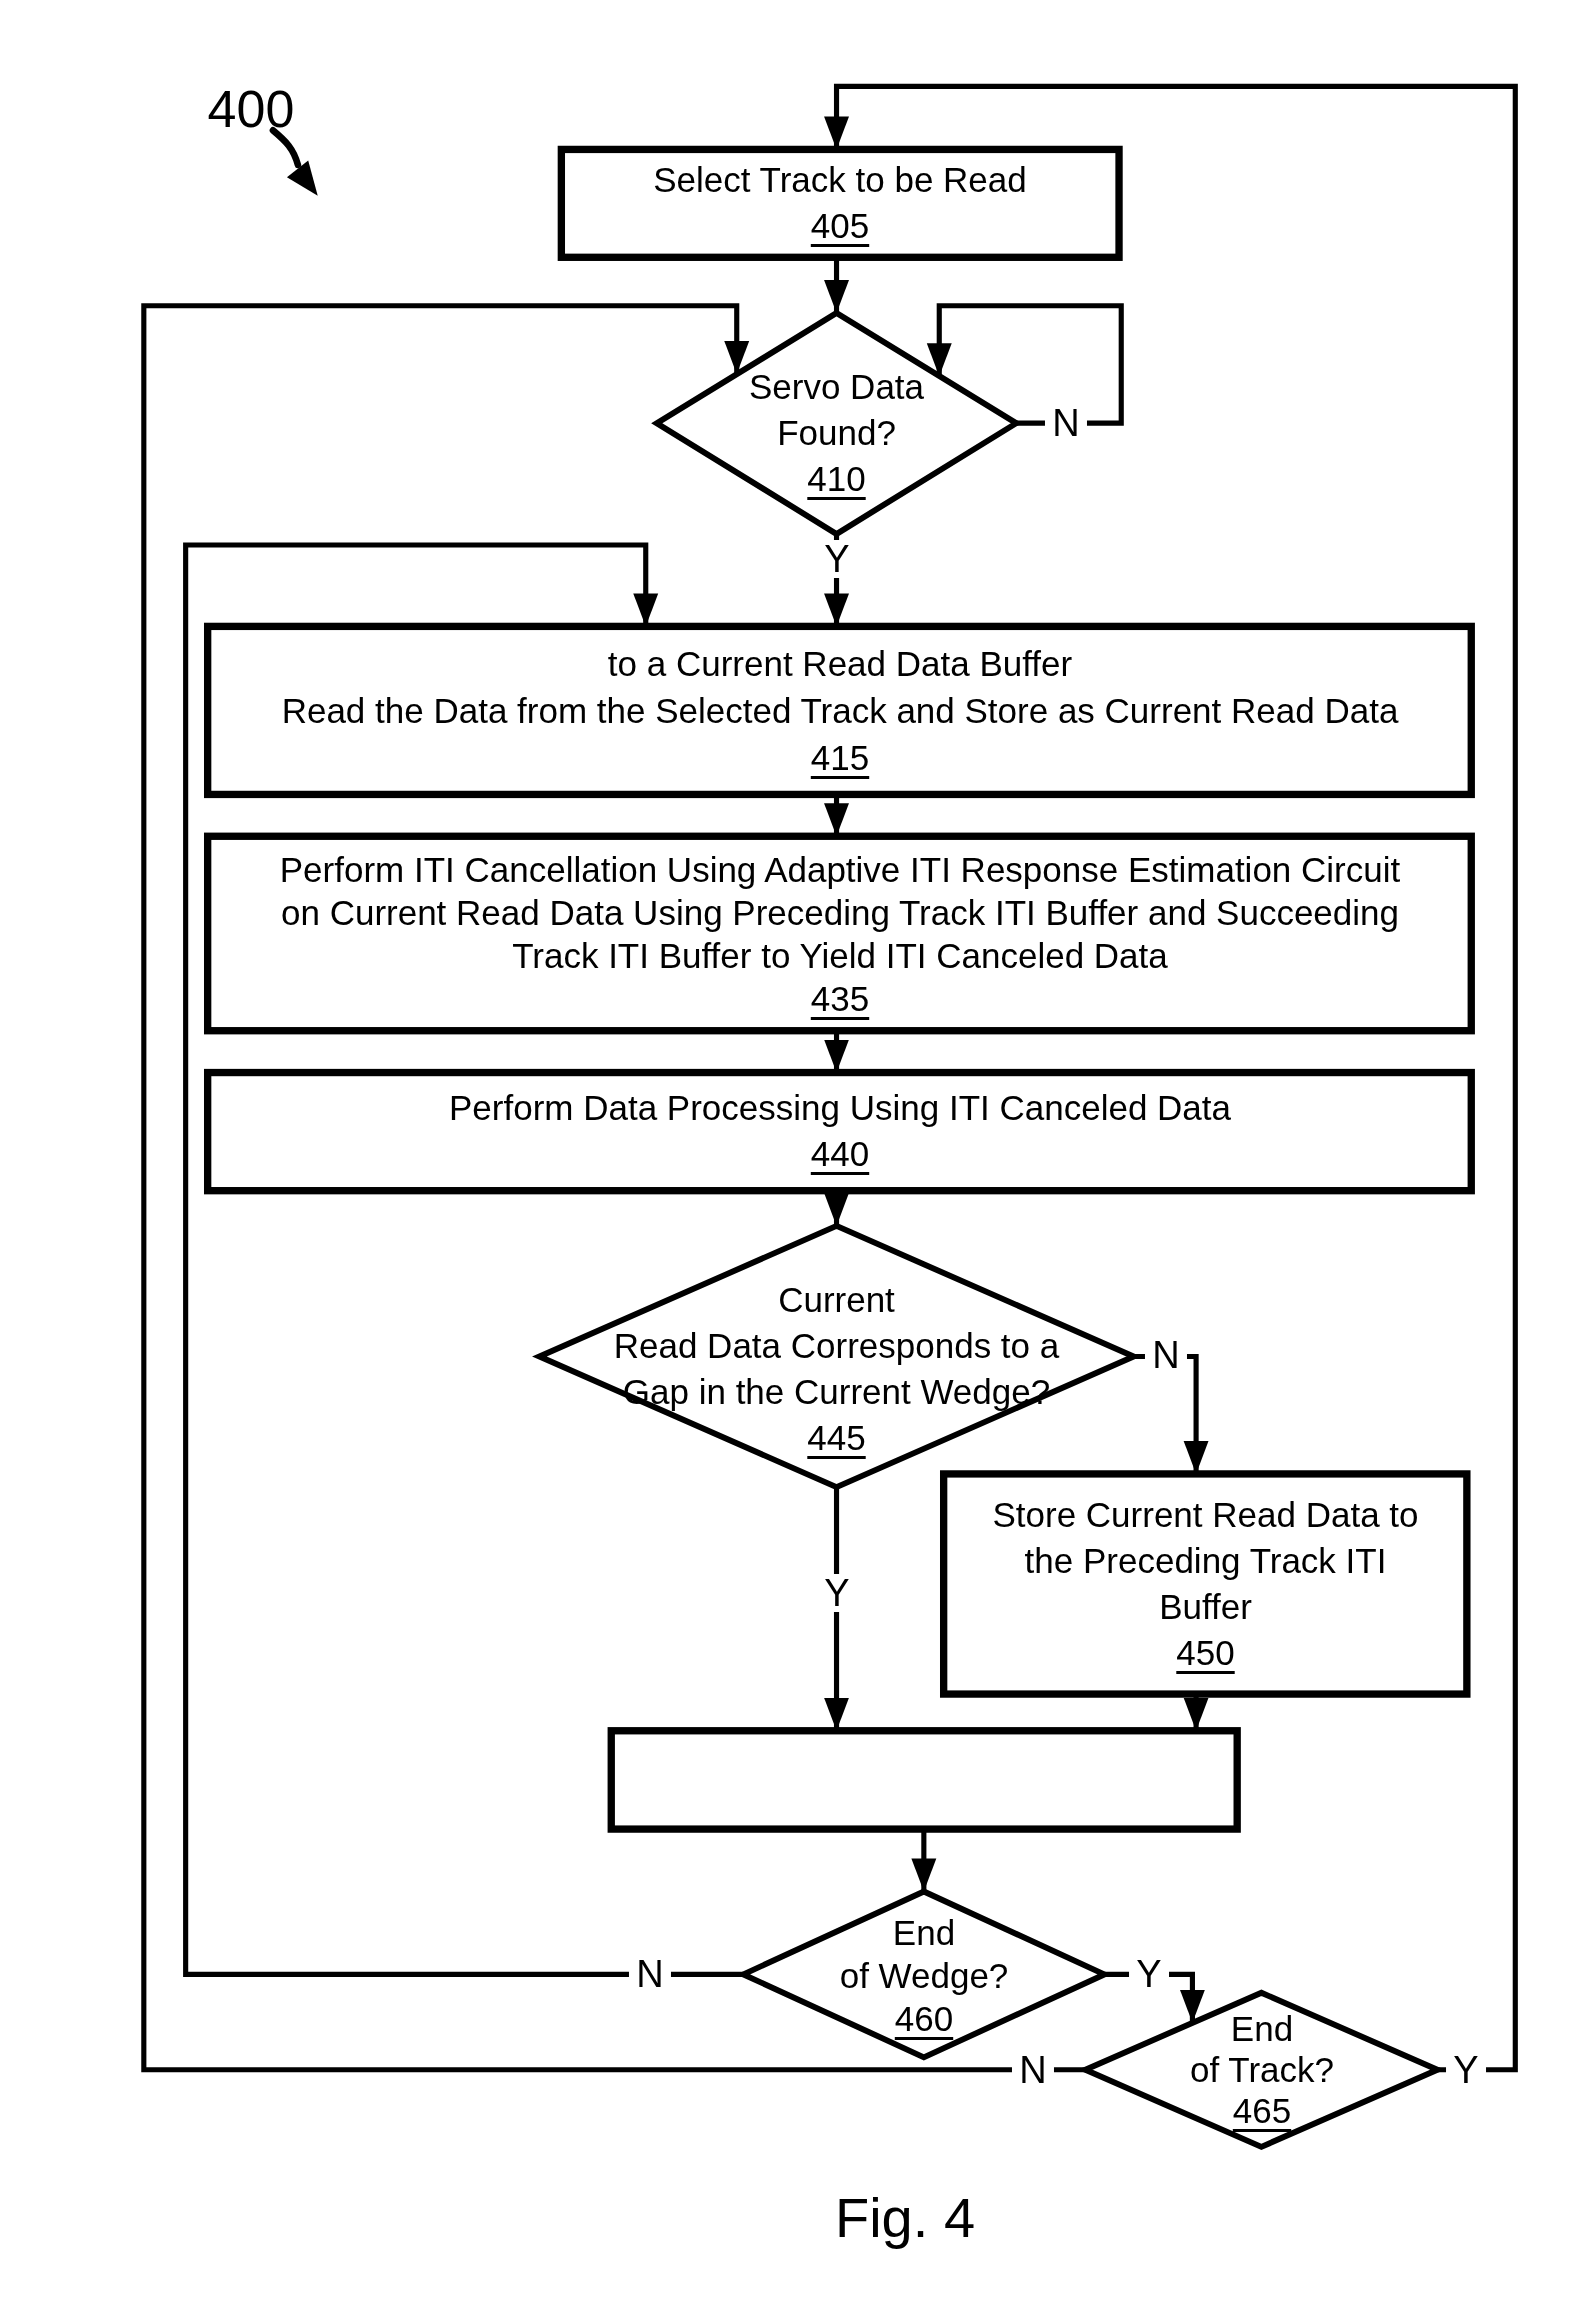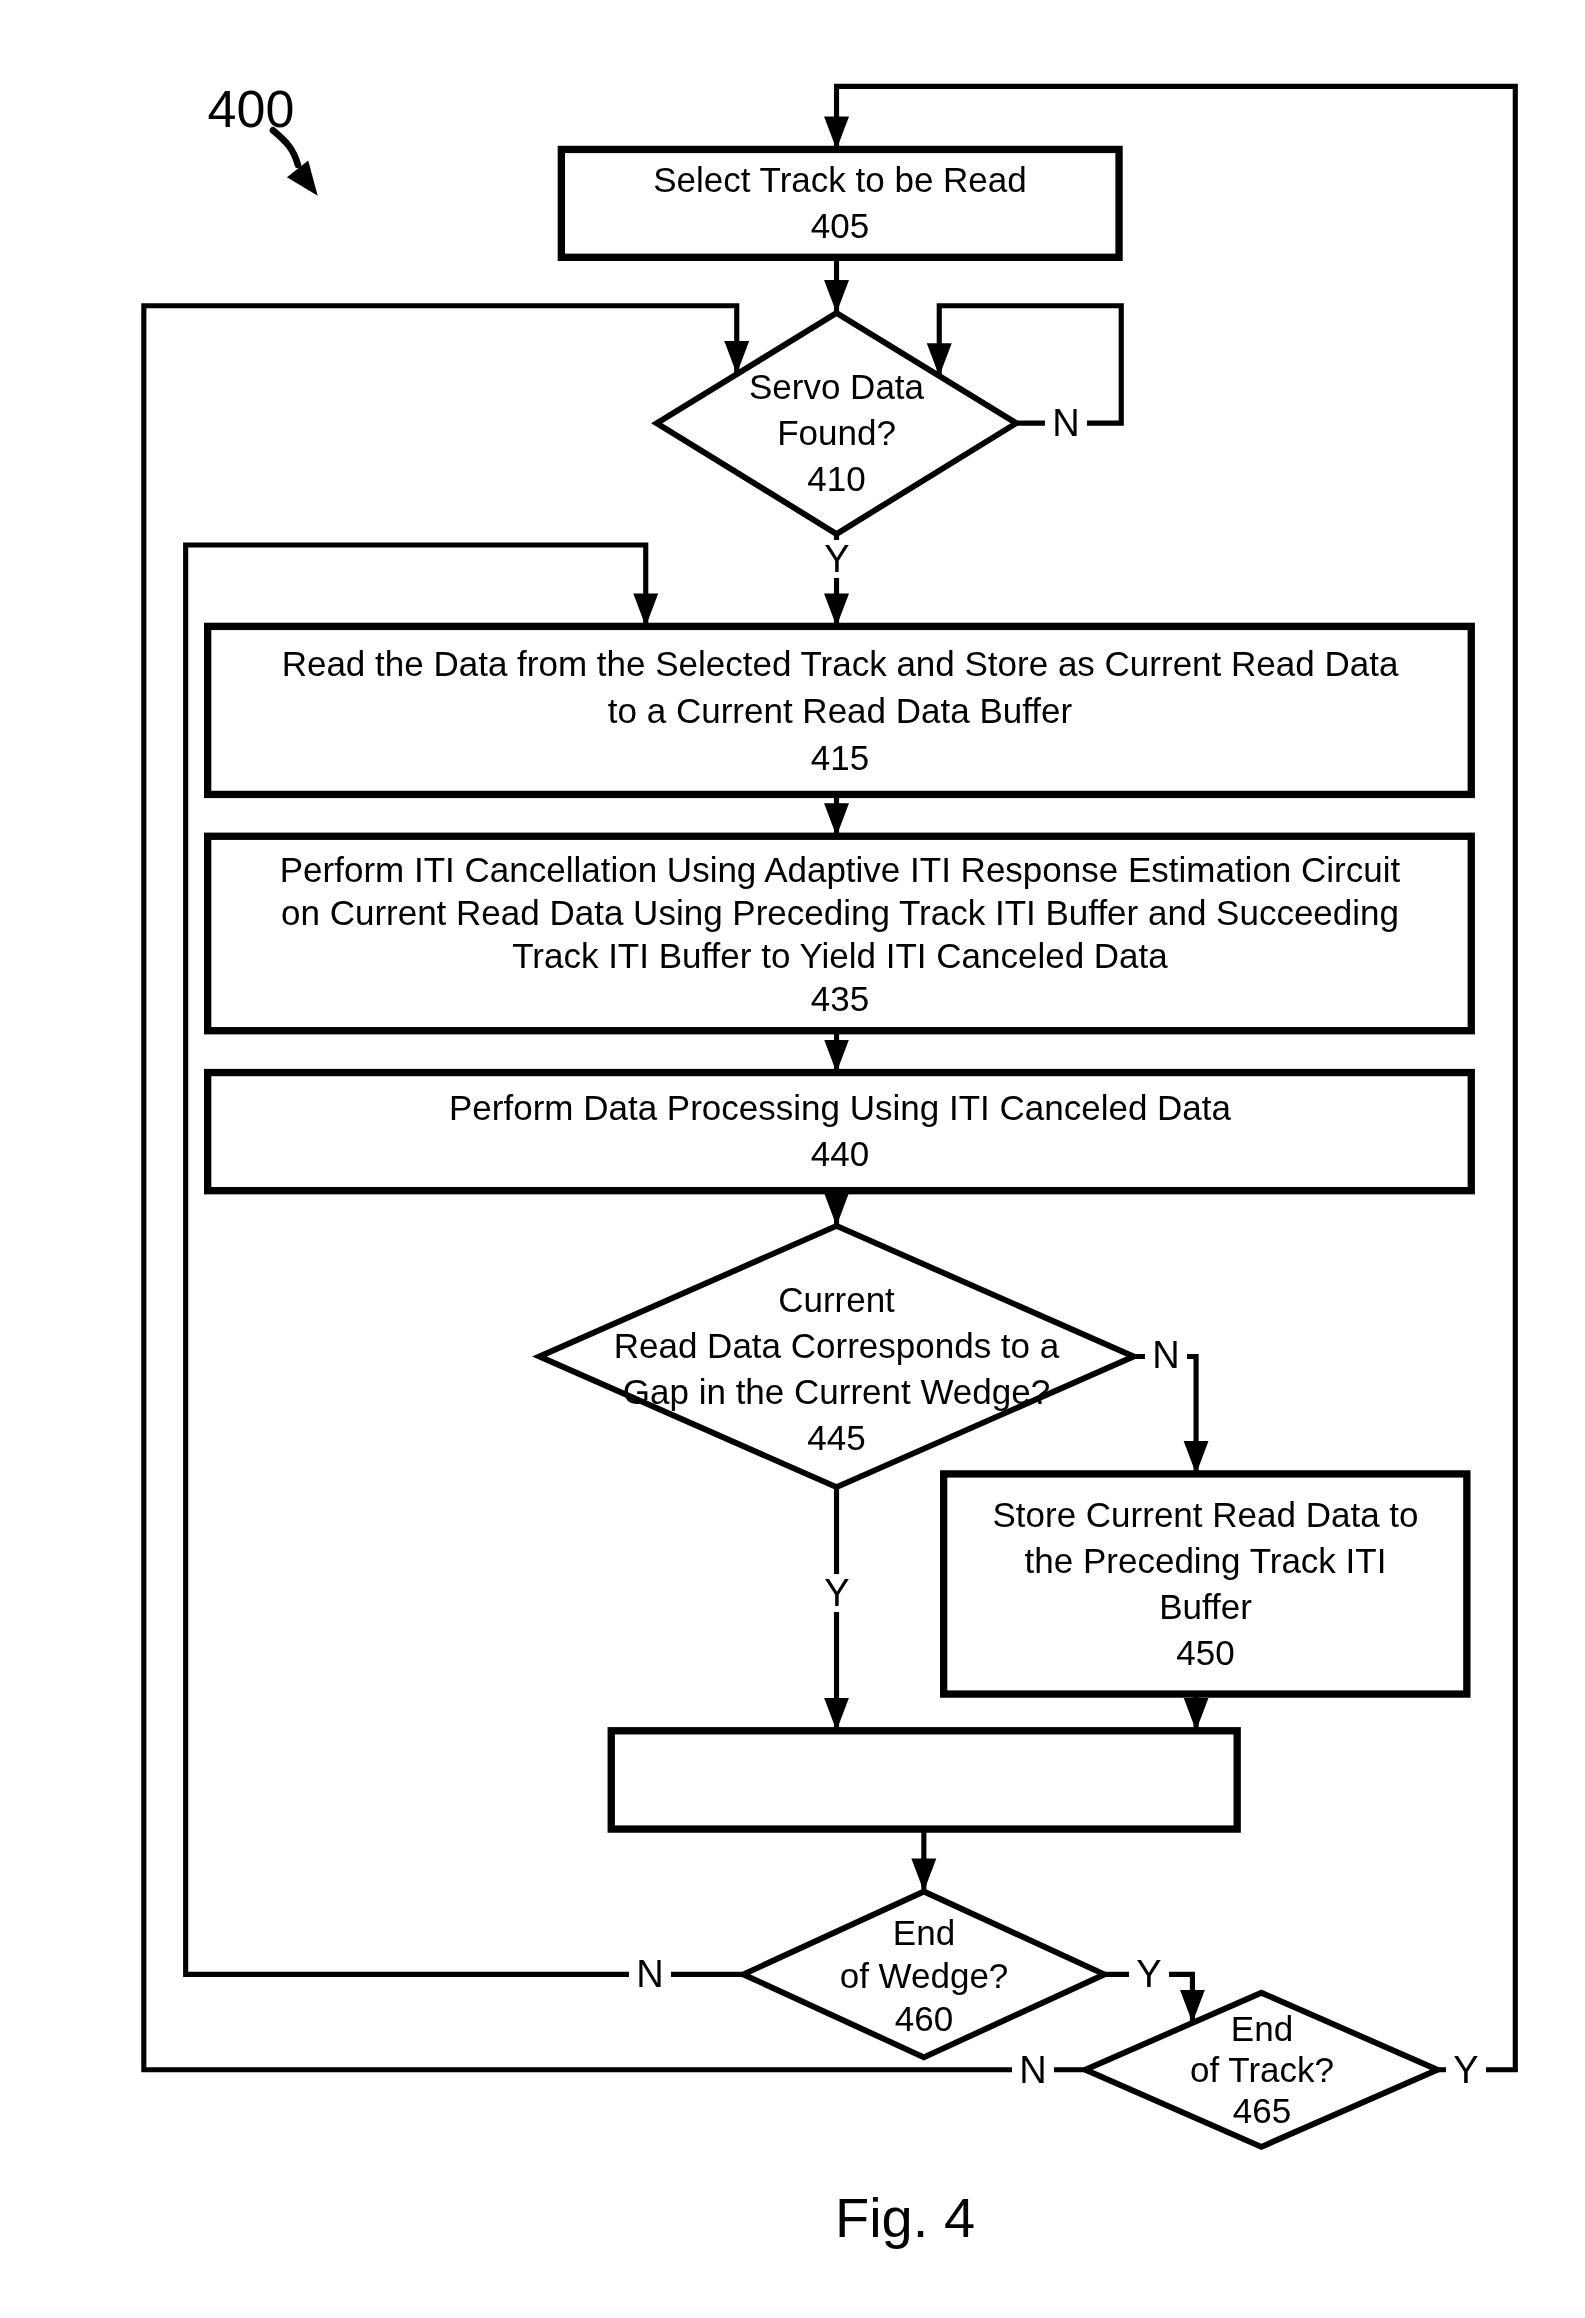--- a/index.html
+++ b/index.html
@@ -10,21 +10,21 @@
   #chart-svg { position:absolute; left:0; top:0; }
   .node {
     position:absolute; display:flex; flex-direction:column;
     align-items:center; justify-content:center; text-align:center;
     font-size:35px; color:#000;
   }
   .ln { white-space:nowrap; }
   .lh56 .ln{ line-height:41px; } .lh58 .ln{ line-height:43px; }
   .lh62 .ln{ line-height:46px; } .lh63 .ln{ line-height:46px; }
   .lh64 .ln{ line-height:47px; }
-  .ref { text-decoration-thickness:2.9px; text-underline-offset:5.9px; }
+  .ref { text-decoration:underline; text-decoration-thickness:2.9px; text-underline-offset:5.9px; }
   .lbl {
     position:absolute; transform:translate(-50%,-50%);
     background:#ffffff; padding:0 7.3px; font-size:38px; line-height:38px; white-space:nowrap;
   }
   .figtag {
     position:absolute; transform:translate(-50%,-50%);
     font-size:52px; white-space:nowrap;
   }
   .caption {
     position:absolute; transform:translate(-50%,-50%);
@@ -89,22 +89,22 @@
     <div class="ln ref">405</div>
   </div>
 
   <div class="node lh62" style="left:653px; top:364px; width:367px; height:137px;">
     <div class="ln">Servo Data</div>
     <div class="ln">Found?</div>
     <div class="ln ref">410</div>
   </div>
 
   <div class="node lh64" style="left:208px; top:626px; width:1264px; height:168px;">
+    <div class="ln">to a Current Read Data Buffer</div>
     <div class="ln">Read the Data from the Selected Track and Store as Current Read Data</div>
-    <div class="ln">to a Current Read Data Buffer</div>
     <div class="ln ref">415</div>
   </div>
 
   <div class="node lh58" style="left:208px; top:836px; width:1264px; height:195px;">
     <div class="ln">Perform ITI Cancellation Using Adaptive ITI Response Estimation Circuit</div>
     <div class="ln">on Current Read Data Using Preceding Track ITI Buffer and Succeeding</div>
     <div class="ln">Track ITI Buffer to Yield ITI Canceled Data</div>
     <div class="ln ref">435</div>
   </div>
 

